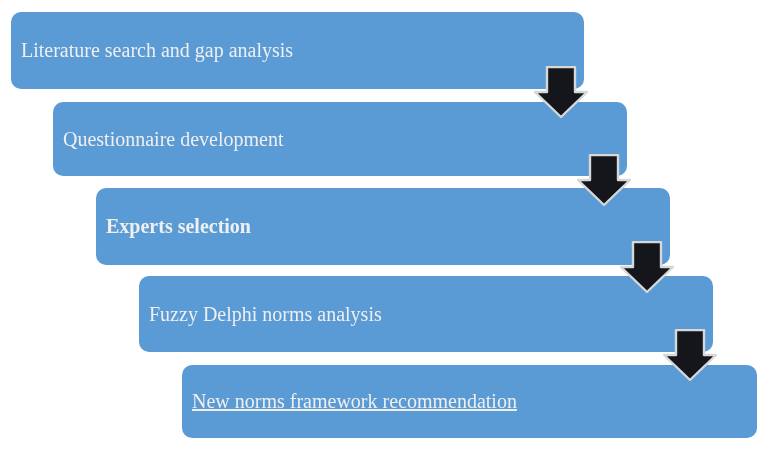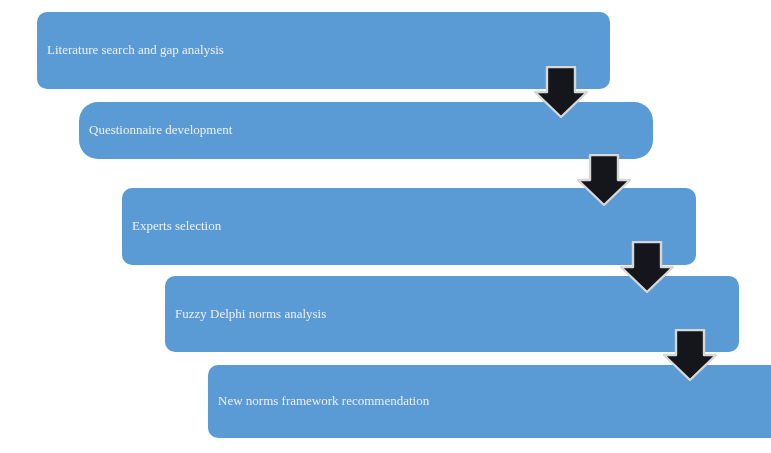--- a/index.html
+++ b/index.html
@@ -22,30 +22,29 @@
   .flow-step {
     position: absolute;
     background: var(--box-color);
     border-radius: 10px;
     color: var(--text-color);
     display: flex;
     flex-direction: column;
     justify-content: center;
     padding-left: 10px;
     padding-right: 14px;
-    font-size: 13px;
+    font-size: 20px;
     line-height: 1.42;
     z-index: 1;
-    margin-left: 26px;
   }
   .step1 { left: 11px;  top: 12px;  width: 573px; height: 77px; }
-  .step2 { left: 53px;  top: 102px; width: 574px; height: 57px; border-radius: 19px; }
-  .step3 { left: 96px;  top: 188px; width: 574px; height: 77px; }
+  .step2 { left: 53px;  top: 102px; width: 574px; height: 74px; }
+  .step3 { left: 96px;  top: 188px; width: 574px; height: 77px; font-weight: bold; }
   .step4 { left: 139px; top: 276px; width: 574px; height: 76px; }
-  .step5 { left: 182px; top: 365px; width: 575px; height: 73px; }
+  .step5 { left: 182px; top: 365px; width: 575px; height: 73px; text-decoration: underline; }
   .down-arrow {
     position: absolute;
     width: 54px;
     height: 52px;
     z-index: 2;
   }
   .arrow1 { left: 534px; top: 66px; }
   .arrow2 { left: 577px; top: 154px; }
   .arrow3 { left: 620px; top: 241px; }
   .arrow4 { left: 663px; top: 329px; }

